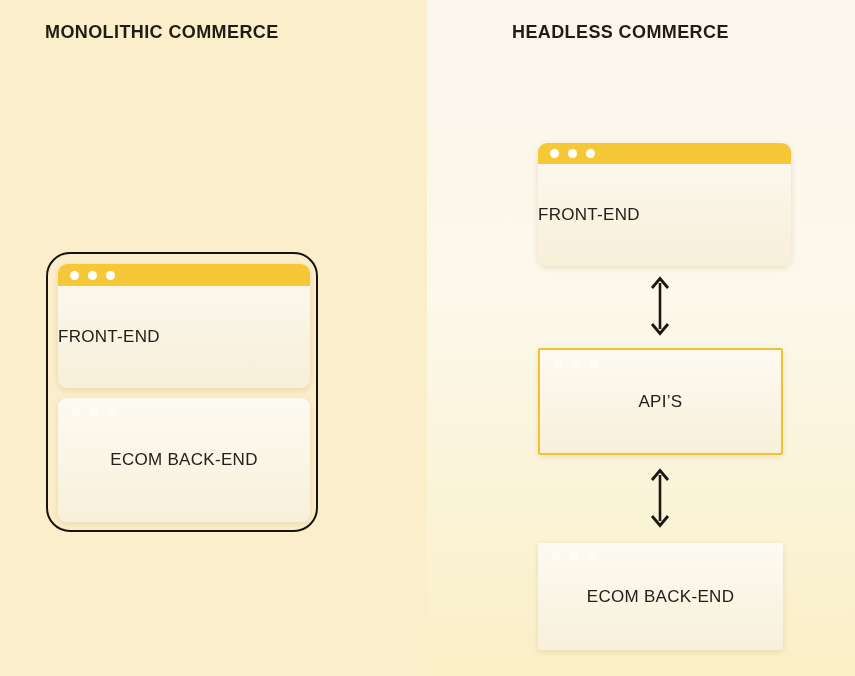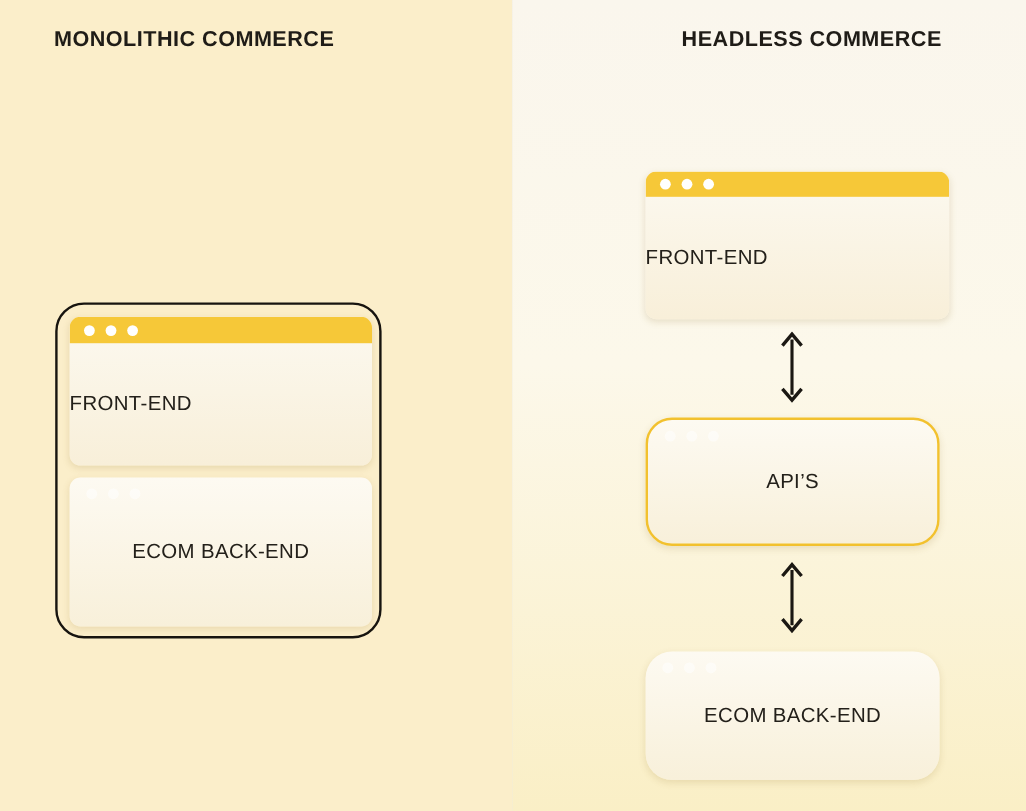--- a/index.html
+++ b/index.html
@@ -10,21 +10,21 @@
   }
   .panel{position:absolute;top:0;height:676px;}
   .panel-left{left:0;width:427px;background:var(--bg-left);}
   .panel-right{left:427px;width:428px;
     background:linear-gradient(180deg,var(--bg-right-top) 0%,var(--bg-right-mid) 45%,var(--bg-right-bottom) 100%);}
   .col-title{
     position:absolute;top:22px;font-size:18px;font-weight:700;
     letter-spacing:.4px;color:#1f1c17;white-space:nowrap;
   }
   .title-left{left:45px;}
-  .title-right{left:568px;}
+  .title-right{left:512px;}
 
   
   .monolith{
     position:absolute;left:46px;top:252px;width:272px;height:280px;
     border:2.5px solid #17140f;border-radius:24px;box-sizing:border-box;
   }
 
   
   .window{
     position:absolute;border-radius:9px;overflow:hidden;
@@ -40,21 +40,21 @@
   .win-right .titlebar{height:21px;}
   .dot{width:9px;height:9px;border-radius:50%;background:#ffffff;}
   .win-body{
     position:absolute;left:0;right:0;top:22px;bottom:0;
     display:flex;align-items:center;justify-content:flex-start;
   }
   .win-right .win-body{top:21px;}
 
   
   .box{
-    position:absolute;border-radius:22px;box-sizing:border-box;
+    position:absolute;border-radius:2px;box-sizing:border-box;
     background:linear-gradient(180deg,#fdfaf2 0%,#f8f0da 100%);
     box-shadow:0 2px 6px rgba(140,110,40,.16);
     display:flex;align-items:center;justify-content:center;
   }
   .box-ecom-left{left:58px;top:398px;width:252px;height:124px;border-radius:9px;}
   .box-api{left:538px;top:348px;width:245px;height:107px;border:2.5px solid var(--api-border);}
   .box-ecom-right{left:538px;top:543px;width:245px;height:107px;}
 
   .ghost-dots{
     position:absolute;top:9px;left:14px;display:flex;gap:9px;opacity:.55;

